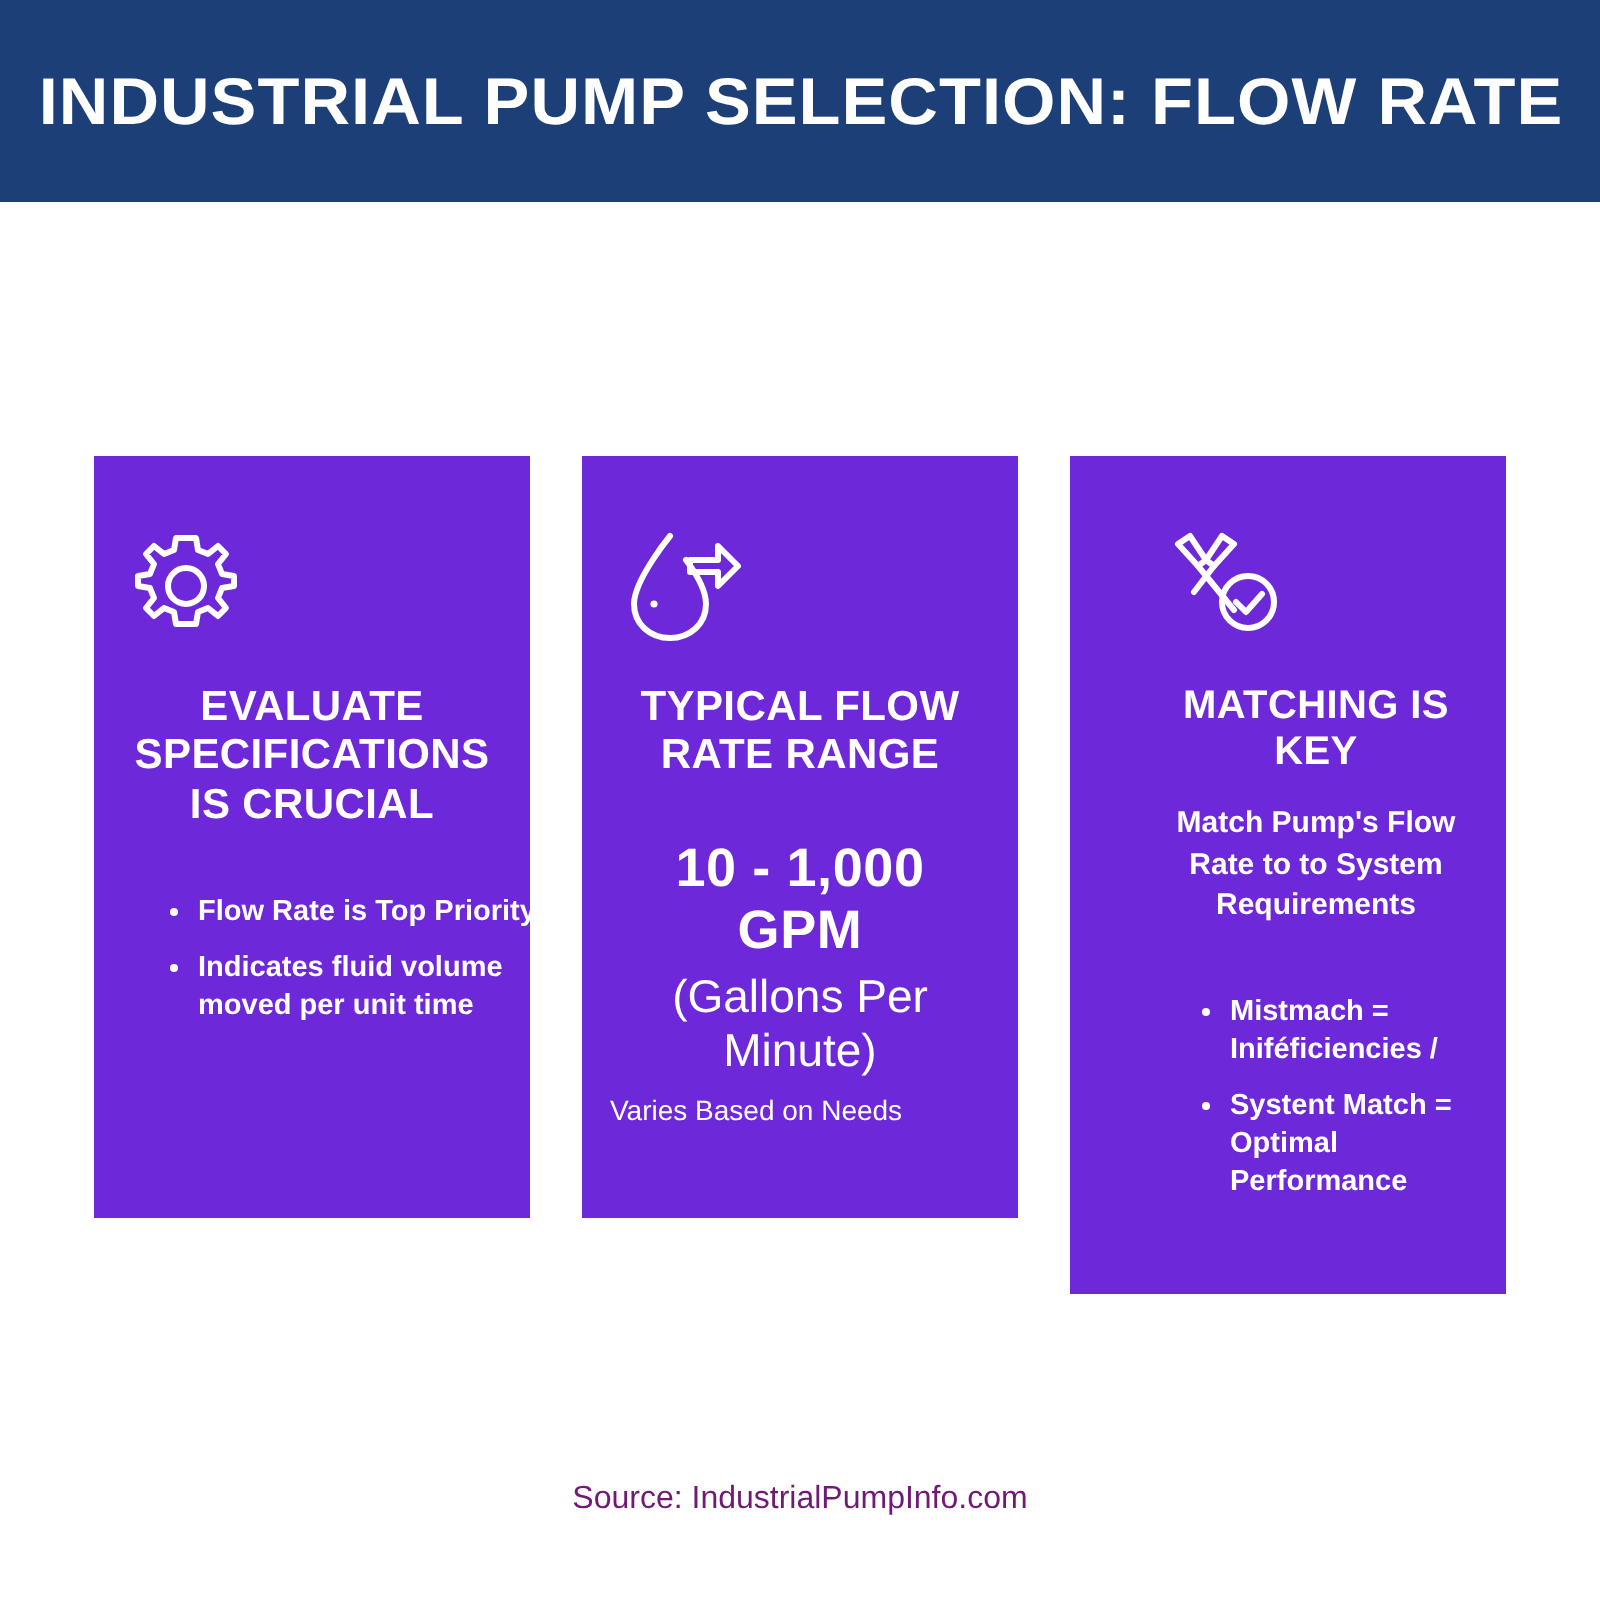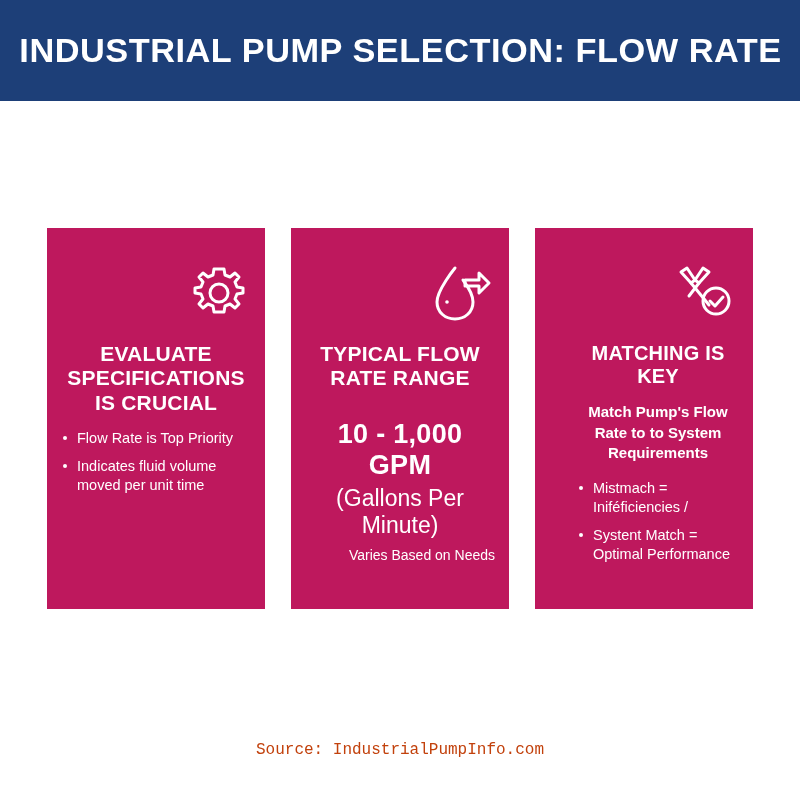--- a/index.html
+++ b/index.html
@@ -45,26 +45,26 @@
     flex: 1 1 auto;
     display: flex;
     justify-content: center;
     align-items: flex-start;
     gap: 26px;
     padding: 127px 30px 0 30px;
     box-sizing: border-box;
   }
   .card {
     width: 218px;
-    background: #be185d;
+    background: #6d28d9;
     padding: 22px 14px 20px 14px;
     box-sizing: border-box;
     display: flex;
     flex-direction: column;
-    align-items: flex-end;
+    align-items: flex-start;
     color: #ffffff;
   }
   .card-1 { min-height: 381px; }
   .card-2 { min-height: 381px; }
   .card-3 { min-height: 381px; padding-left: 42px; }
 
   .icon-wrap {
     height: 86px;
     display: flex;
     align-items: center;
@@ -78,23 +78,24 @@
     line-height: 1.16;
     text-transform: uppercase;
     letter-spacing: 0.2px;
     margin-bottom: 14px;
   }
   .card-title.small {
     font-size: 20px;
   }
   .bullets {
     list-style: none;
-    margin: 0;
+    margin: 18px;
     padding: 0 0 0 4px;
     width: 100%;
+    font-weight: bold;
   }
   .bullets li {
     position: relative;
     padding-left: 16px;
     font-size: 14.5px;
     line-height: 1.3;
     margin-bottom: 9px;
     text-align: left;
   }
   .bullets li::before {
@@ -135,23 +136,23 @@
   }
   
   .footer {
     flex: 0 0 auto;
     height: 100px;
     display: flex;
     align-items: center;
     justify-content: center;
   }
   .source {
-    color: #c2410c;
+    color: #701a75;
     font-size: 16px;
-    font-family: Liberation Mono, monospace;
+    font-family: Liberation Sans, sans-serif;
   }
   svg { display: block; }
 </style>
 </head>
 <body>
 
 <div class="infographic">
 
   <div class="header">
     <div class="header-title">Industrial Pump Selection: Flow Rate</div>

